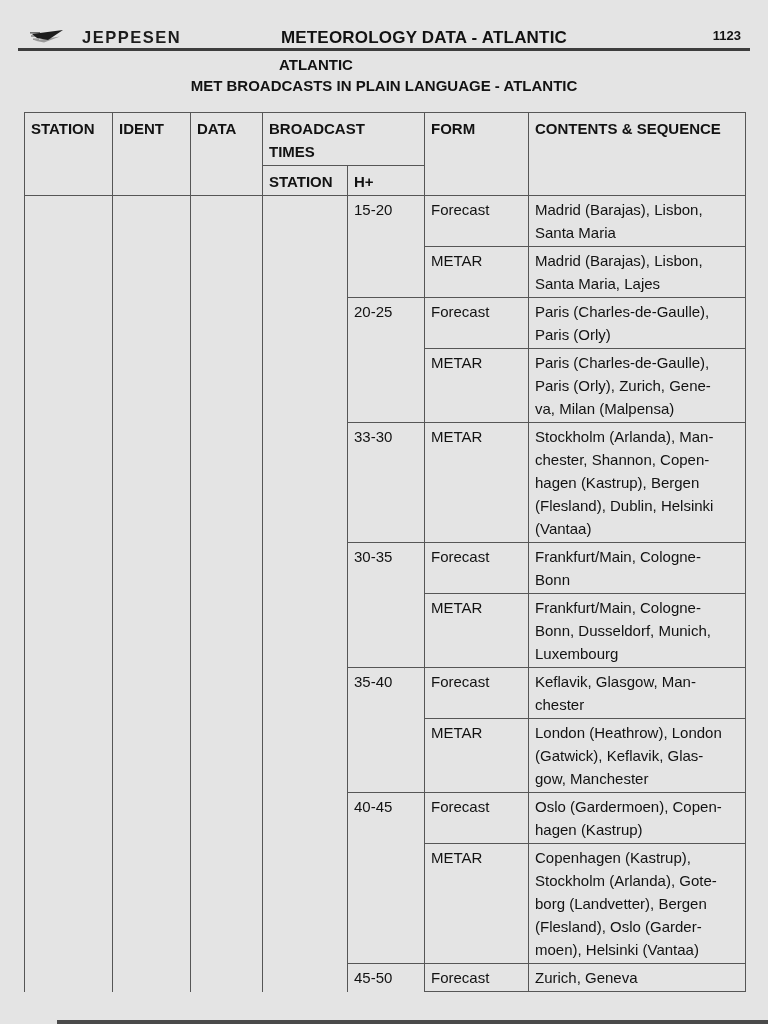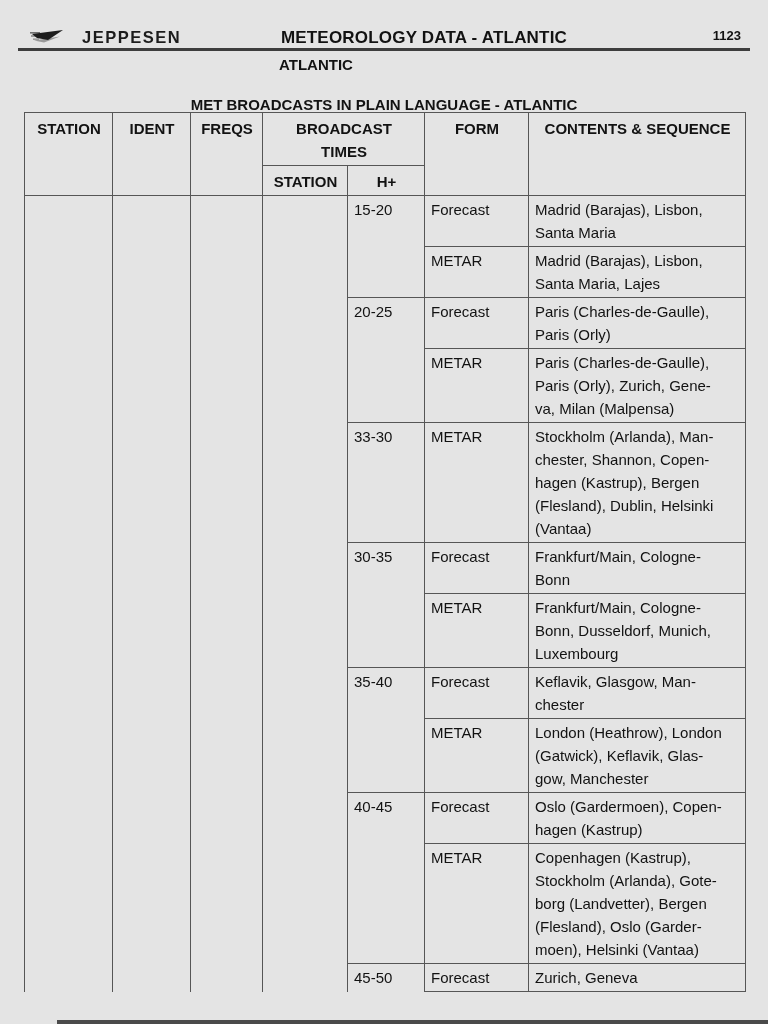--- a/index.html
+++ b/index.html
@@ -12,36 +12,36 @@
     overflow:hidden;
   }
   
   .hdr{position:absolute;left:0;top:0;width:768px;}
   .logo{position:absolute;left:30px;top:27px;display:flex;align-items:center;gap:18px;}
   .logo-text{font-weight:bold;font-size:16.5px;letter-spacing:1.5px;color:#1c1c1c;}
   .page-title{position:absolute;left:0;top:28px;width:768px;text-align:center;font-weight:bold;font-size:17px;letter-spacing:.2px;margin-left:40px;}
   .page-num{position:absolute;right:27px;top:28px;font-weight:bold;font-size:13px;}
   .hdr-rule{position:absolute;left:18px;top:48px;width:732px;height:3px;background:#3d3d3d;}
   .sub1{position:absolute;left:0;top:56px;width:632px;text-align:center;font-weight:bold;font-size:15px;}
-  .sub2{position:absolute;left:0;top:77px;width:768px;text-align:center;font-weight:bold;font-size:15px;margin-top:19px;}
+  .sub2{position:absolute;left:0;top:77px;width:768px;text-align:center;font-weight:bold;font-size:15px;}
   
   table.met{
     position:absolute;left:24px;top:112px;
     width:721px;border-collapse:collapse;table-layout:fixed;
     font-size:15px;line-height:23px;
   }
   table.met td, table.met th{
     border:1px solid #565656;
     vertical-align:top;
     padding:2px 5px 2px 6px;
     text-align:left;
     font-weight:normal;
     overflow:hidden;
   }
-  table.met th{font-weight:bold;text-align:center;padding-top:4px;}
+  table.met th{font-weight:bold;padding-top:4px;}
   .pre{white-space:pre-line;}
   .no-b{border-bottom:none !important;}
   .hrow1{height:51px;}.hrow2{height:27px;}
   .r48{height:48px;}.r49{height:49px;}.r72{height:72px;}
   .r108{height:108px;}.r69{height:69px;}.r105{height:105px;}.r27{height:27px;margin-top:28px;}
   
   .edge-bar{position:absolute;left:57px;bottom:0;width:711px;height:4px;background:#4a4a4a;}
 </style>
 </head>
 <body>
@@ -75,21 +75,21 @@
         <col style="width:72px">
       <col style="width:85px">
         <col style="width:77px">
         <col style="width:104px">
         <col style="width:217px">
     </colgroup>
     <tbody>
         <tr class="hrow1">
       <th rowspan="2">STATION</th>
       <th rowspan="2">IDENT</th>
-      <th rowspan="2">FREQS</th>
+      <th rowspan="2">DATA</th>
       <th colspan="2" class="pre">BROADCAST
 TIMES</th>
       <th rowspan="2">FORM</th>
       <th rowspan="2">CONTENTS &amp; SEQUENCE</th>
     </tr>
     <tr class="hrow2">
       <th>STATION</th>
       <th>H+</th>
     </tr>
 

